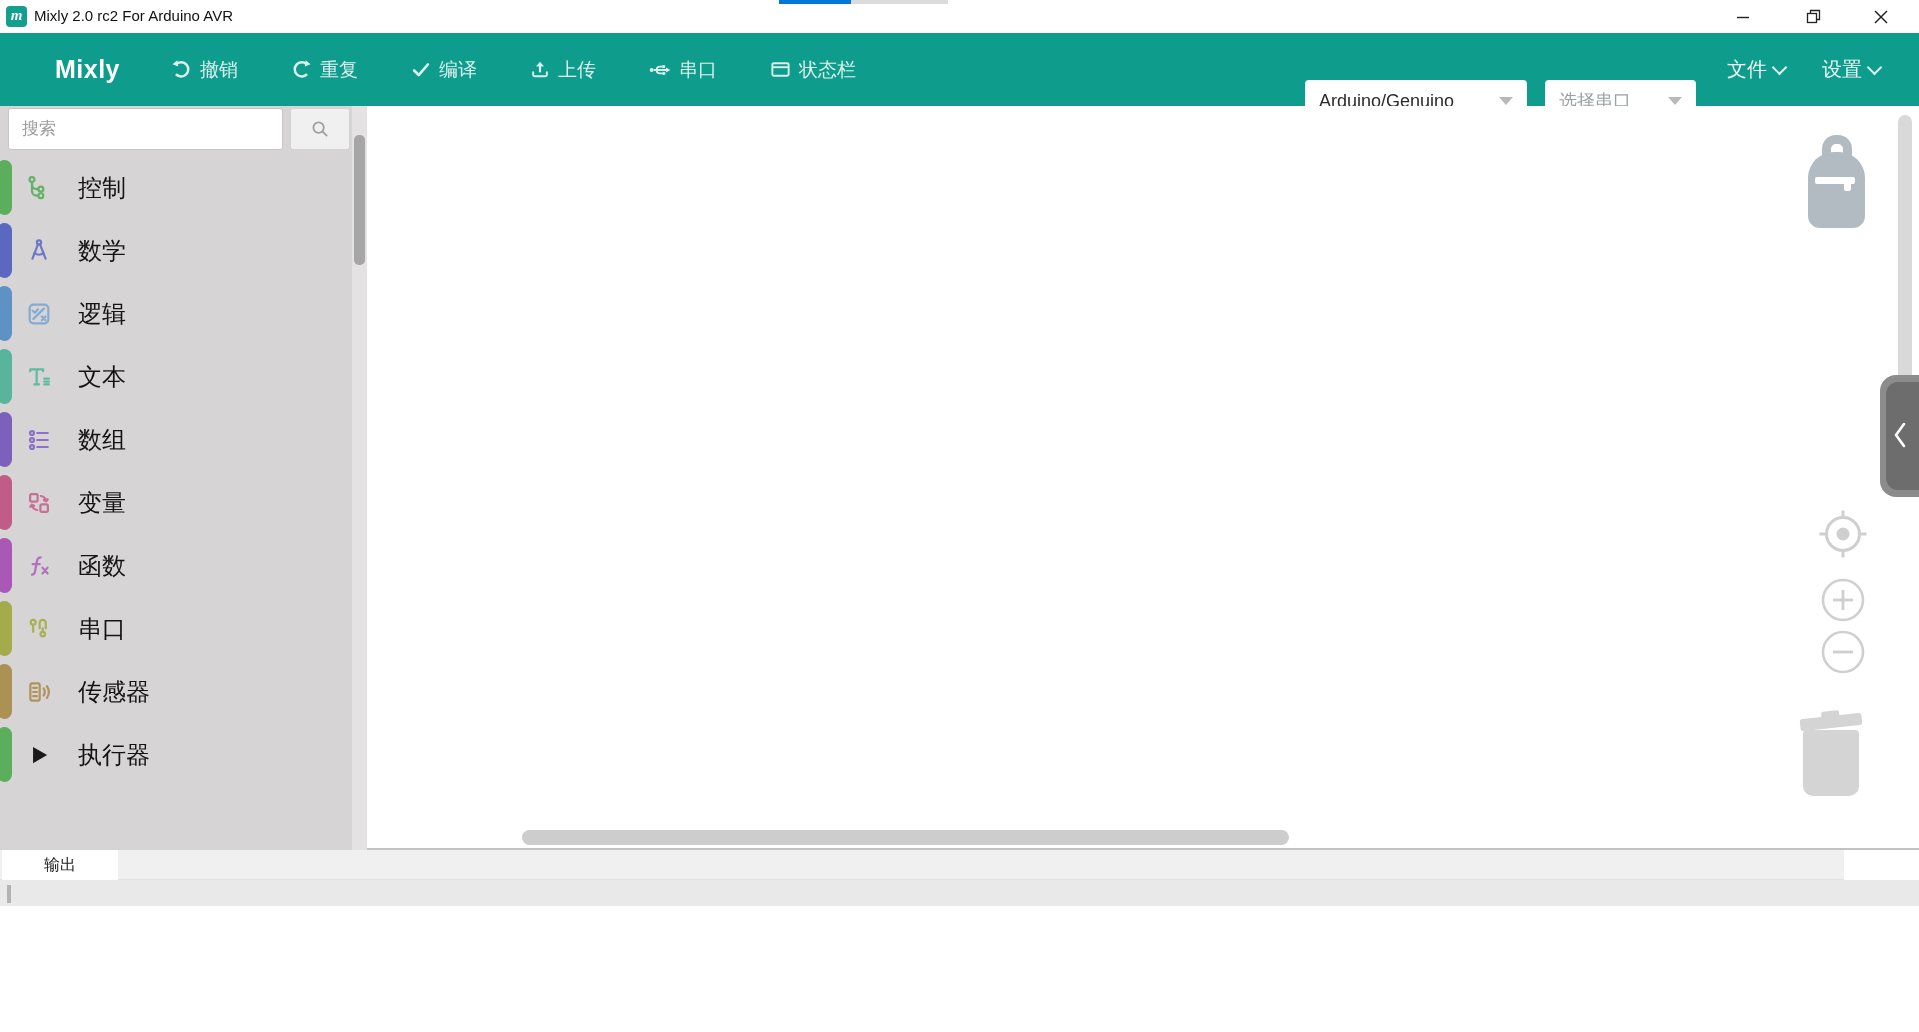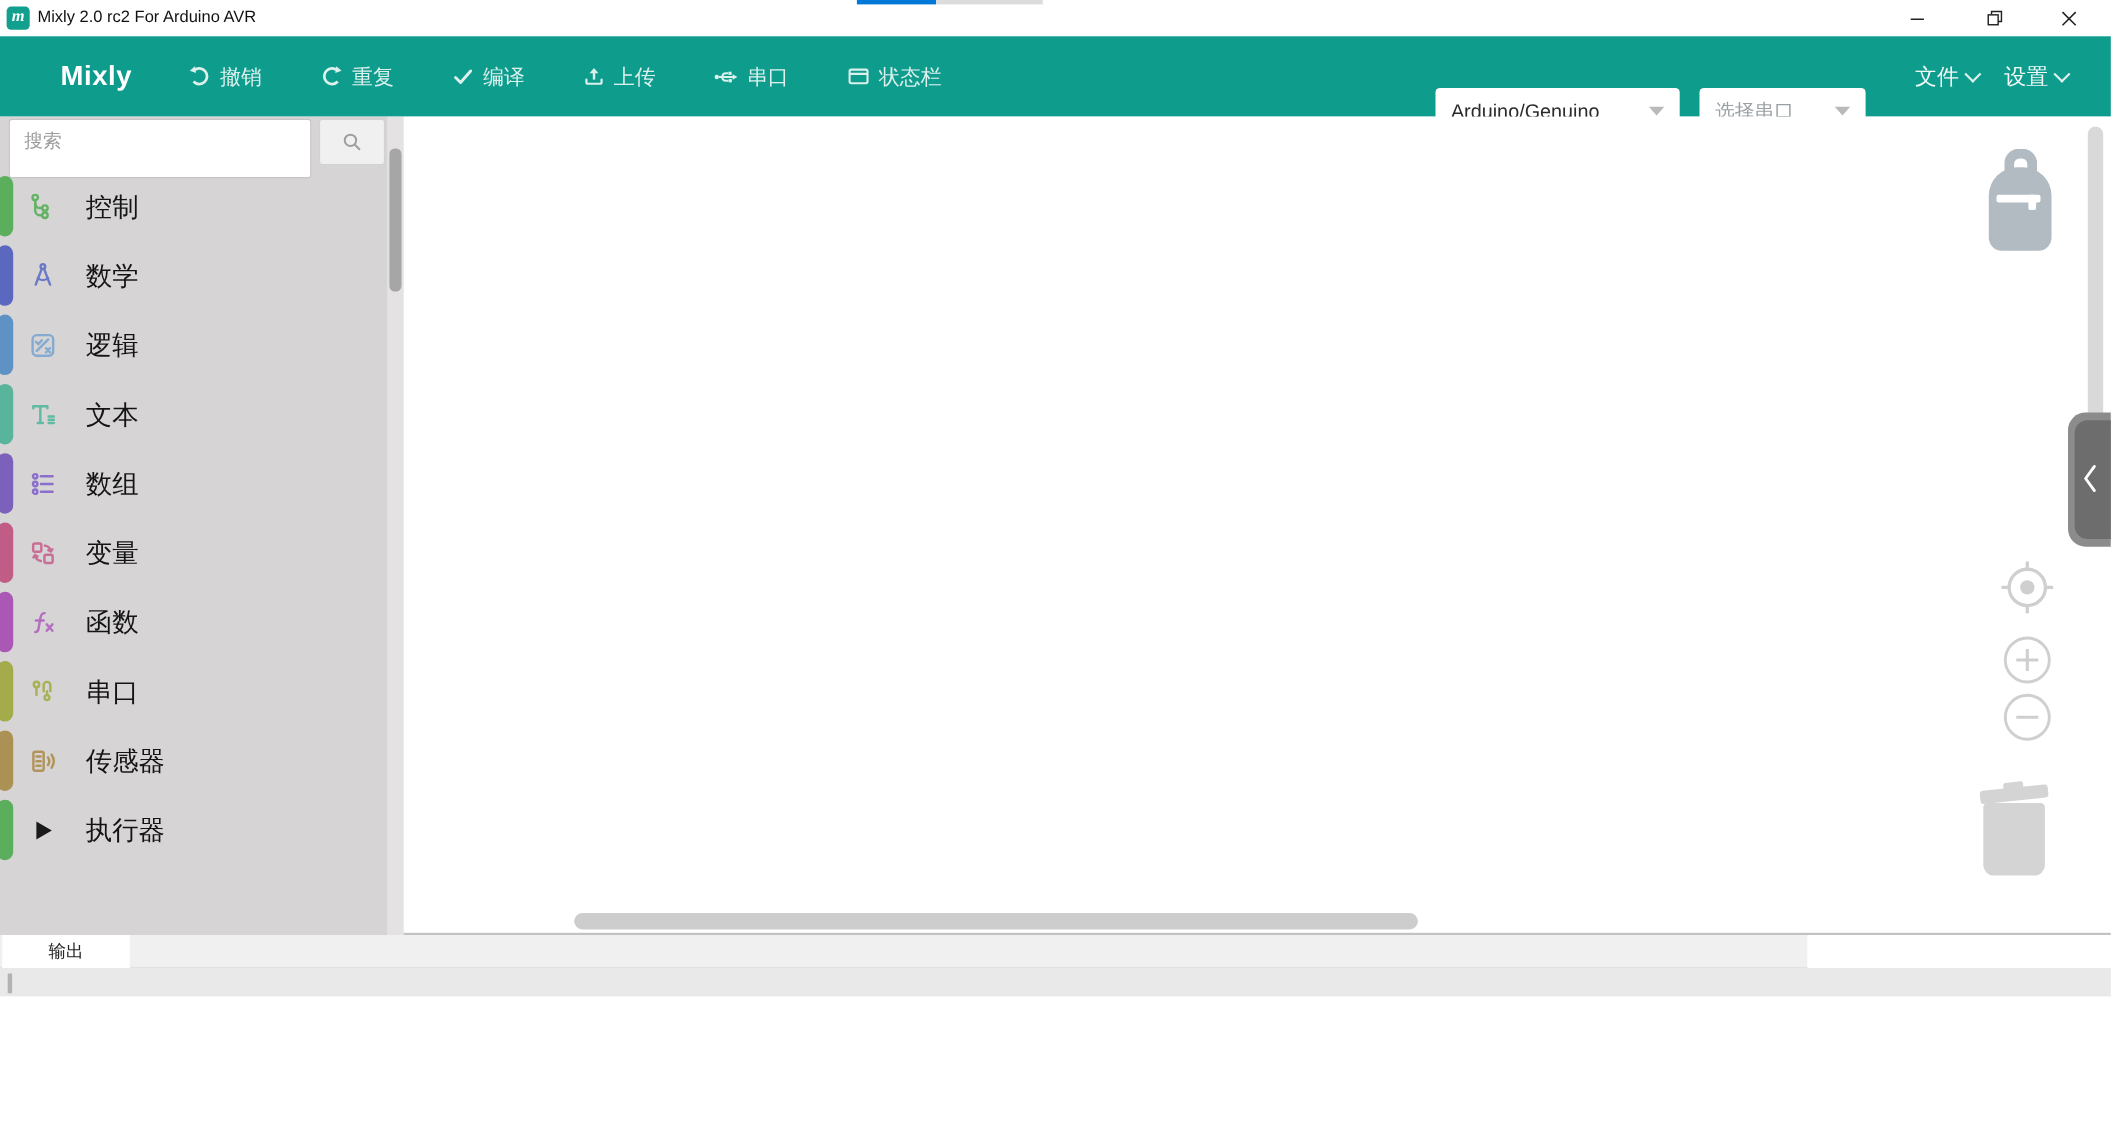--- a/index.html
+++ b/index.html
@@ -30,29 +30,29 @@
   .select{position:absolute;top:47px;height:42px;background:#fff;border-radius:4px;
           display:flex;align-items:center;justify-content:space-between;padding:0 14px;box-sizing:border-box;}
   .select-board{left:1305px;width:222px;}
   .select-port{left:1545px;width:151px;}
   .select .val{font-size:18px;color:#2b2b2b;}
   .select .ph{font-size:18px;color:#9aa0a4;}
   .caret{width:0;height:0;border-left:7px solid transparent;border-right:7px solid transparent;
          border-top:8px solid #b9b9b9;margin-left:10px;}
   .menu{position:absolute;top:0;height:73px;display:flex;align-items:center;gap:7px;
         color:#F2FAF8;font-size:20px;cursor:default;}
-  .menu-file{left:1727px;margin-left:14px;} .menu-settings{left:1822px;}
+  .menu-file{left:1727px;} .menu-settings{left:1822px;}
   .chev{width:9px;height:9px;border-right:2px solid #DCF0EC;border-bottom:2px solid #DCF0EC;
         transform:rotate(45deg);margin-top:-4px;}
   
   .main{position:absolute;left:0;top:106px;width:1919px;height:744px;}
   .sidebar{position:absolute;left:0;top:0;width:367px;height:744px;background:#D6D4D4;overflow:hidden;}
   .search-row{position:absolute;left:0;top:0;width:367px;height:50px;}
   .search-input{position:absolute;left:8px;top:2px;width:260px;height:40px;border:1px solid #c6c6c6;
-                border-radius:3px;background:#fff;font-size:17px;color:#333;padding:0 0 12px 13px;outline:none;}
+                border-radius:3px;background:#fff;font-size:17px;color:#333;padding:0 0 0 13px;outline:none;}
   .search-input::placeholder{color:#9b9b9b;}
   .search-btn{position:absolute;left:290px;top:2px;width:60px;height:42px;background:#f0f0f0;
               border:1px solid #d2d2d2;border-radius:3px;box-sizing:border-box;
               display:flex;align-items:center;justify-content:center;}
   .cat-list{position:absolute;left:0;top:50px;width:352px;}
   .cat-row{height:63px;display:flex;align-items:center;position:relative;cursor:pointer;}
   .cat-bar{position:absolute;left:-3px;top:4px;width:15px;height:55px;border-radius:8px;}
   .cat-icon{margin-left:24px;width:30px;height:30px;display:flex;align-items:center;justify-content:center;}
   .cat-icon svg{display:block;}
   .cat-label{margin-left:24px;font-size:24px;color:#141414;}
@@ -77,21 +77,21 @@
   .zoom-ctrl{position:absolute;}
   .zoom-reset{left:1450px;top:402px;} .zoom-in{left:1453px;top:471px;} .zoom-out{left:1453px;top:523px;}
   .trash{position:absolute;left:1433px;top:604px;width:64px;height:92px;}
   .trash .lid{position:absolute;left:0;top:6px;width:62px;height:12px;background:#D4D4D4;border-radius:3px;
               transform:rotate(-6deg);}
   .trash .lid .bump{position:absolute;left:22px;top:-5px;width:18px;height:7px;background:#D4D4D4;border-radius:2px;}
   .trash .can{position:absolute;left:3px;top:20px;width:56px;height:66px;background:#D4D4D4;
               border-radius:4px 4px 10px 10px;}
   .hscroll-thumb{position:absolute;left:155px;top:724px;width:767px;height:15px;border-radius:8px;background:#CDCDCD;}
   
-  .tabbar{position:absolute;left:0;top:850px;width:1643px;height:30px;background:#F0F0F0;
+  .tabbar{position:absolute;left:0;top:850px;width:1844px;height:30px;background:#F0F0F0;
           border-bottom:1px solid #e2e2e2;box-sizing:border-box;}
   .tab-active{position:absolute;left:2px;top:0;width:116px;height:30px;background:#fff;
               display:flex;align-items:center;justify-content:center;font-size:16px;color:#222;}
   .console-strip{position:absolute;left:0;top:880px;width:1919px;height:26px;background:#E9E9E9;}
   .strip-thumb{position:absolute;left:7px;top:5px;width:4px;height:18px;background:#b3b3b3;}
   .console{position:absolute;left:0;top:906px;width:1919px;height:126px;background:#fff;}
 </style>
 </head>
 <body>
 

